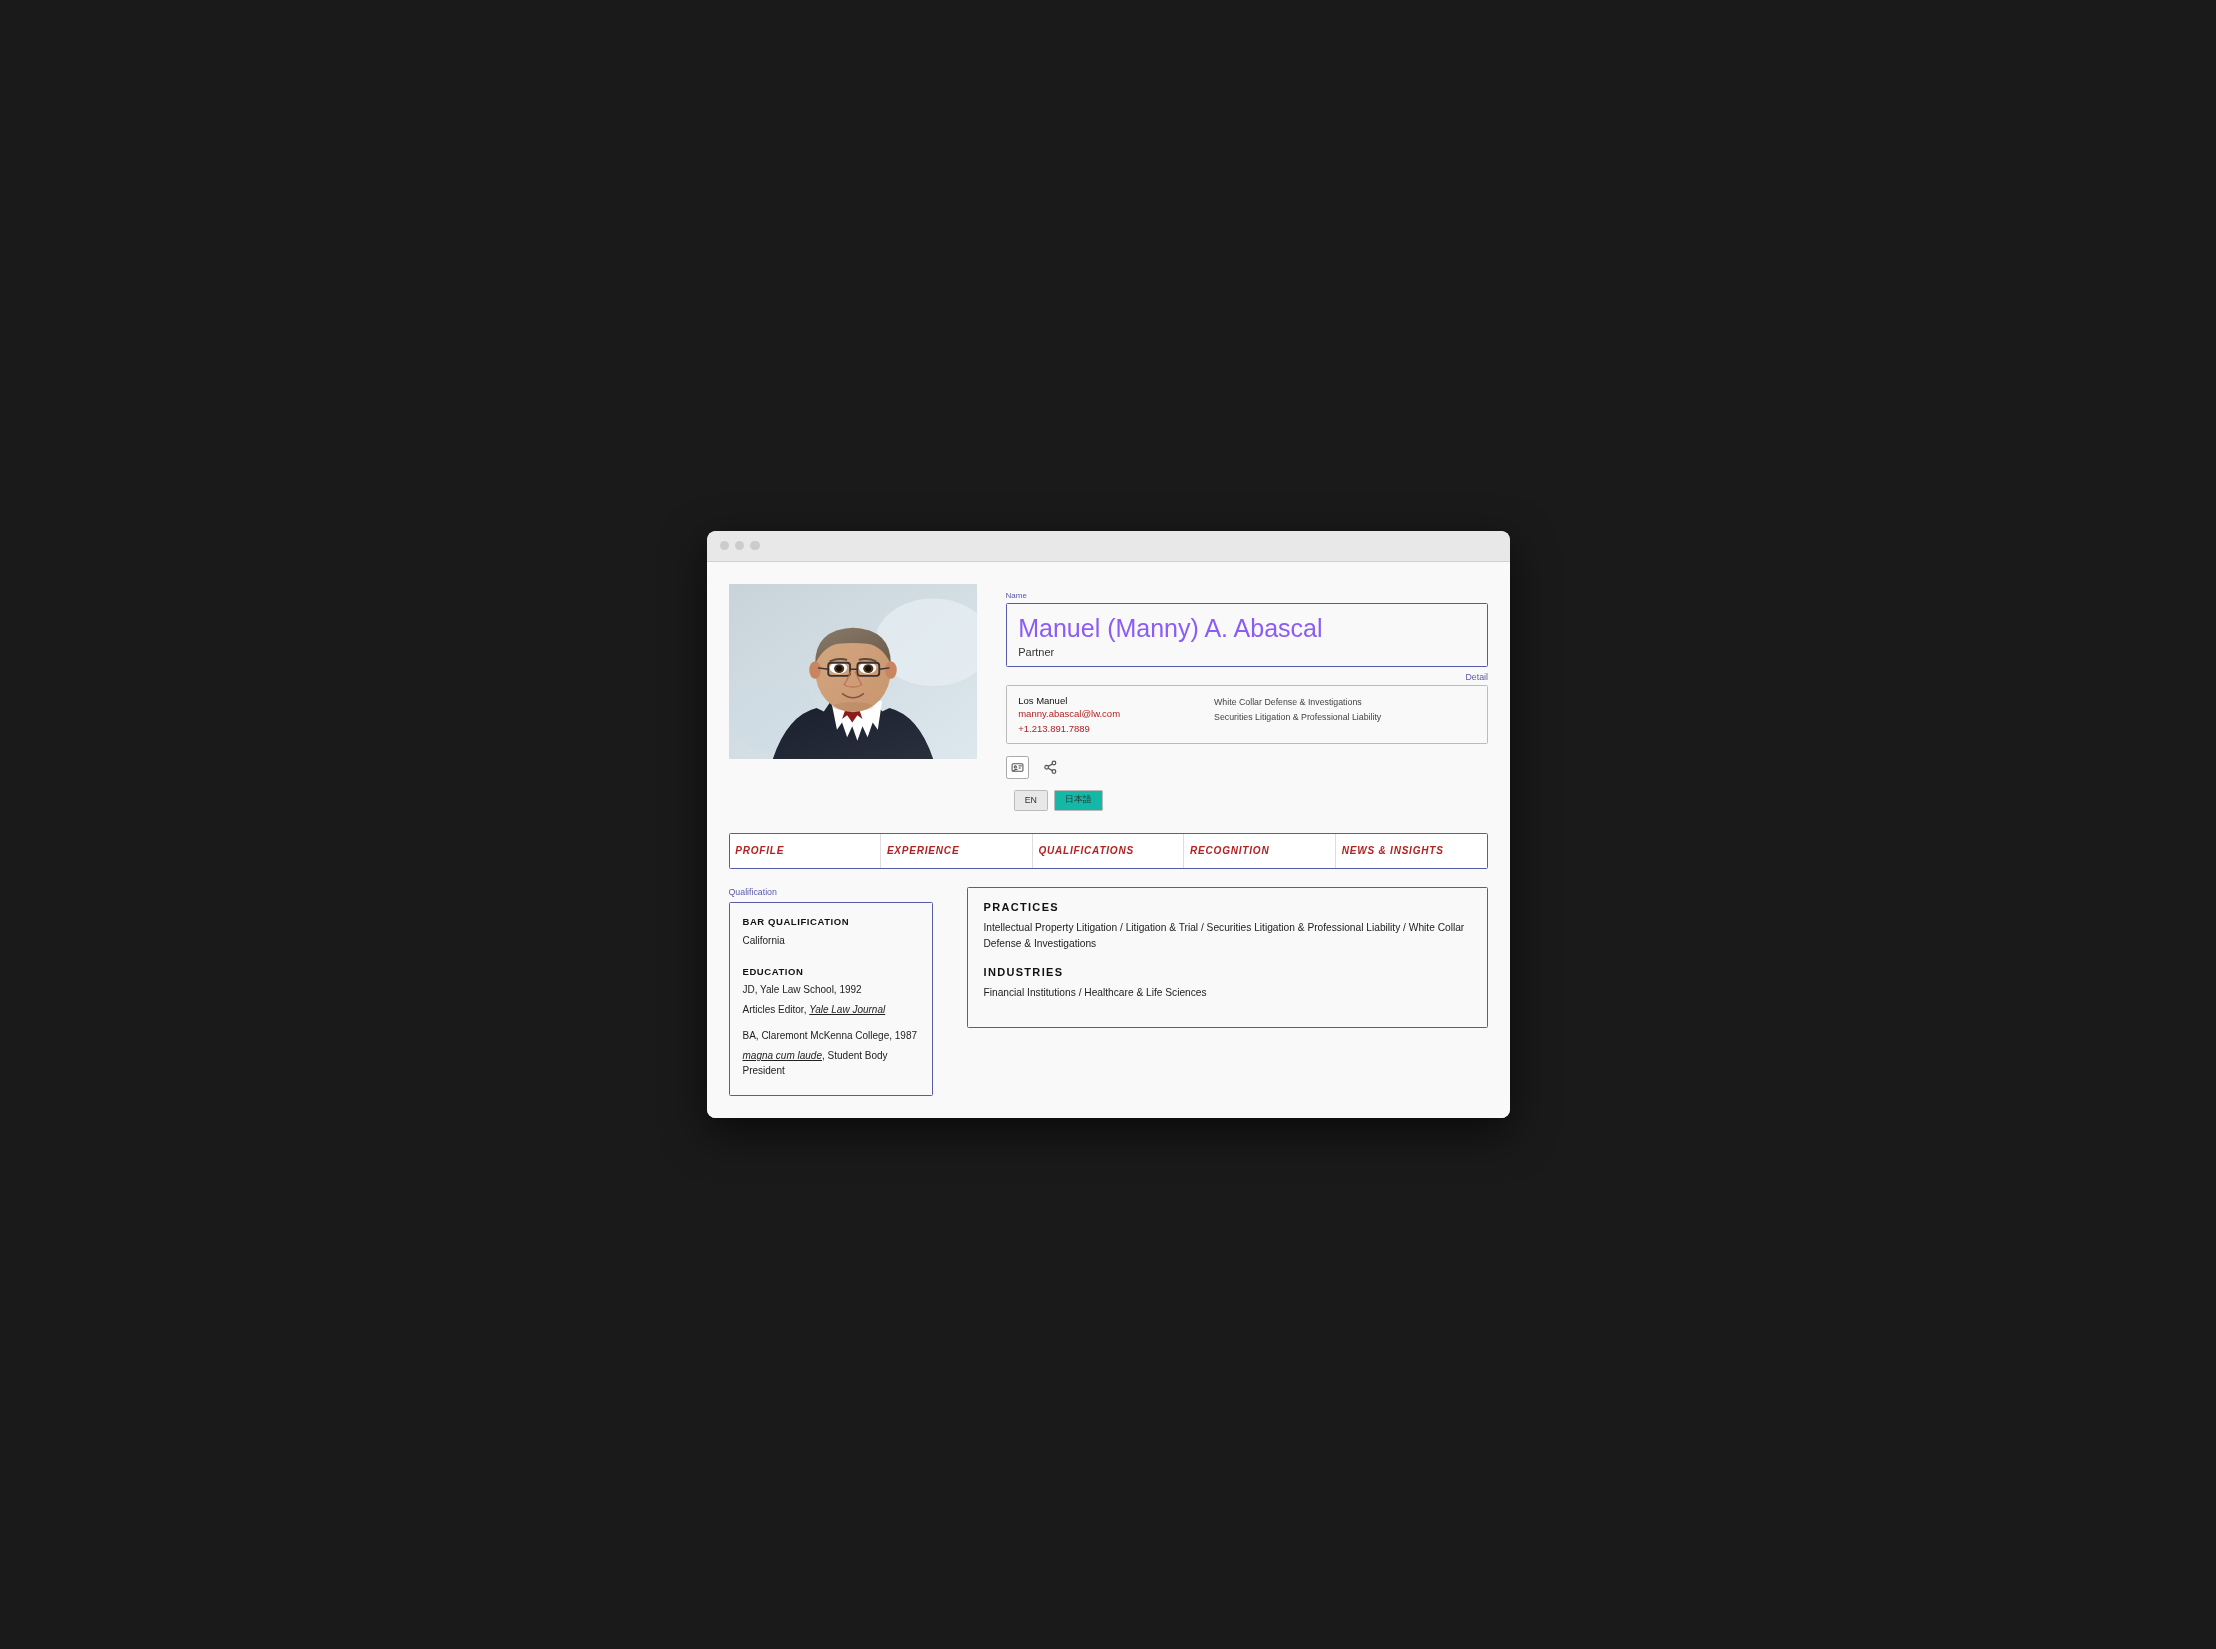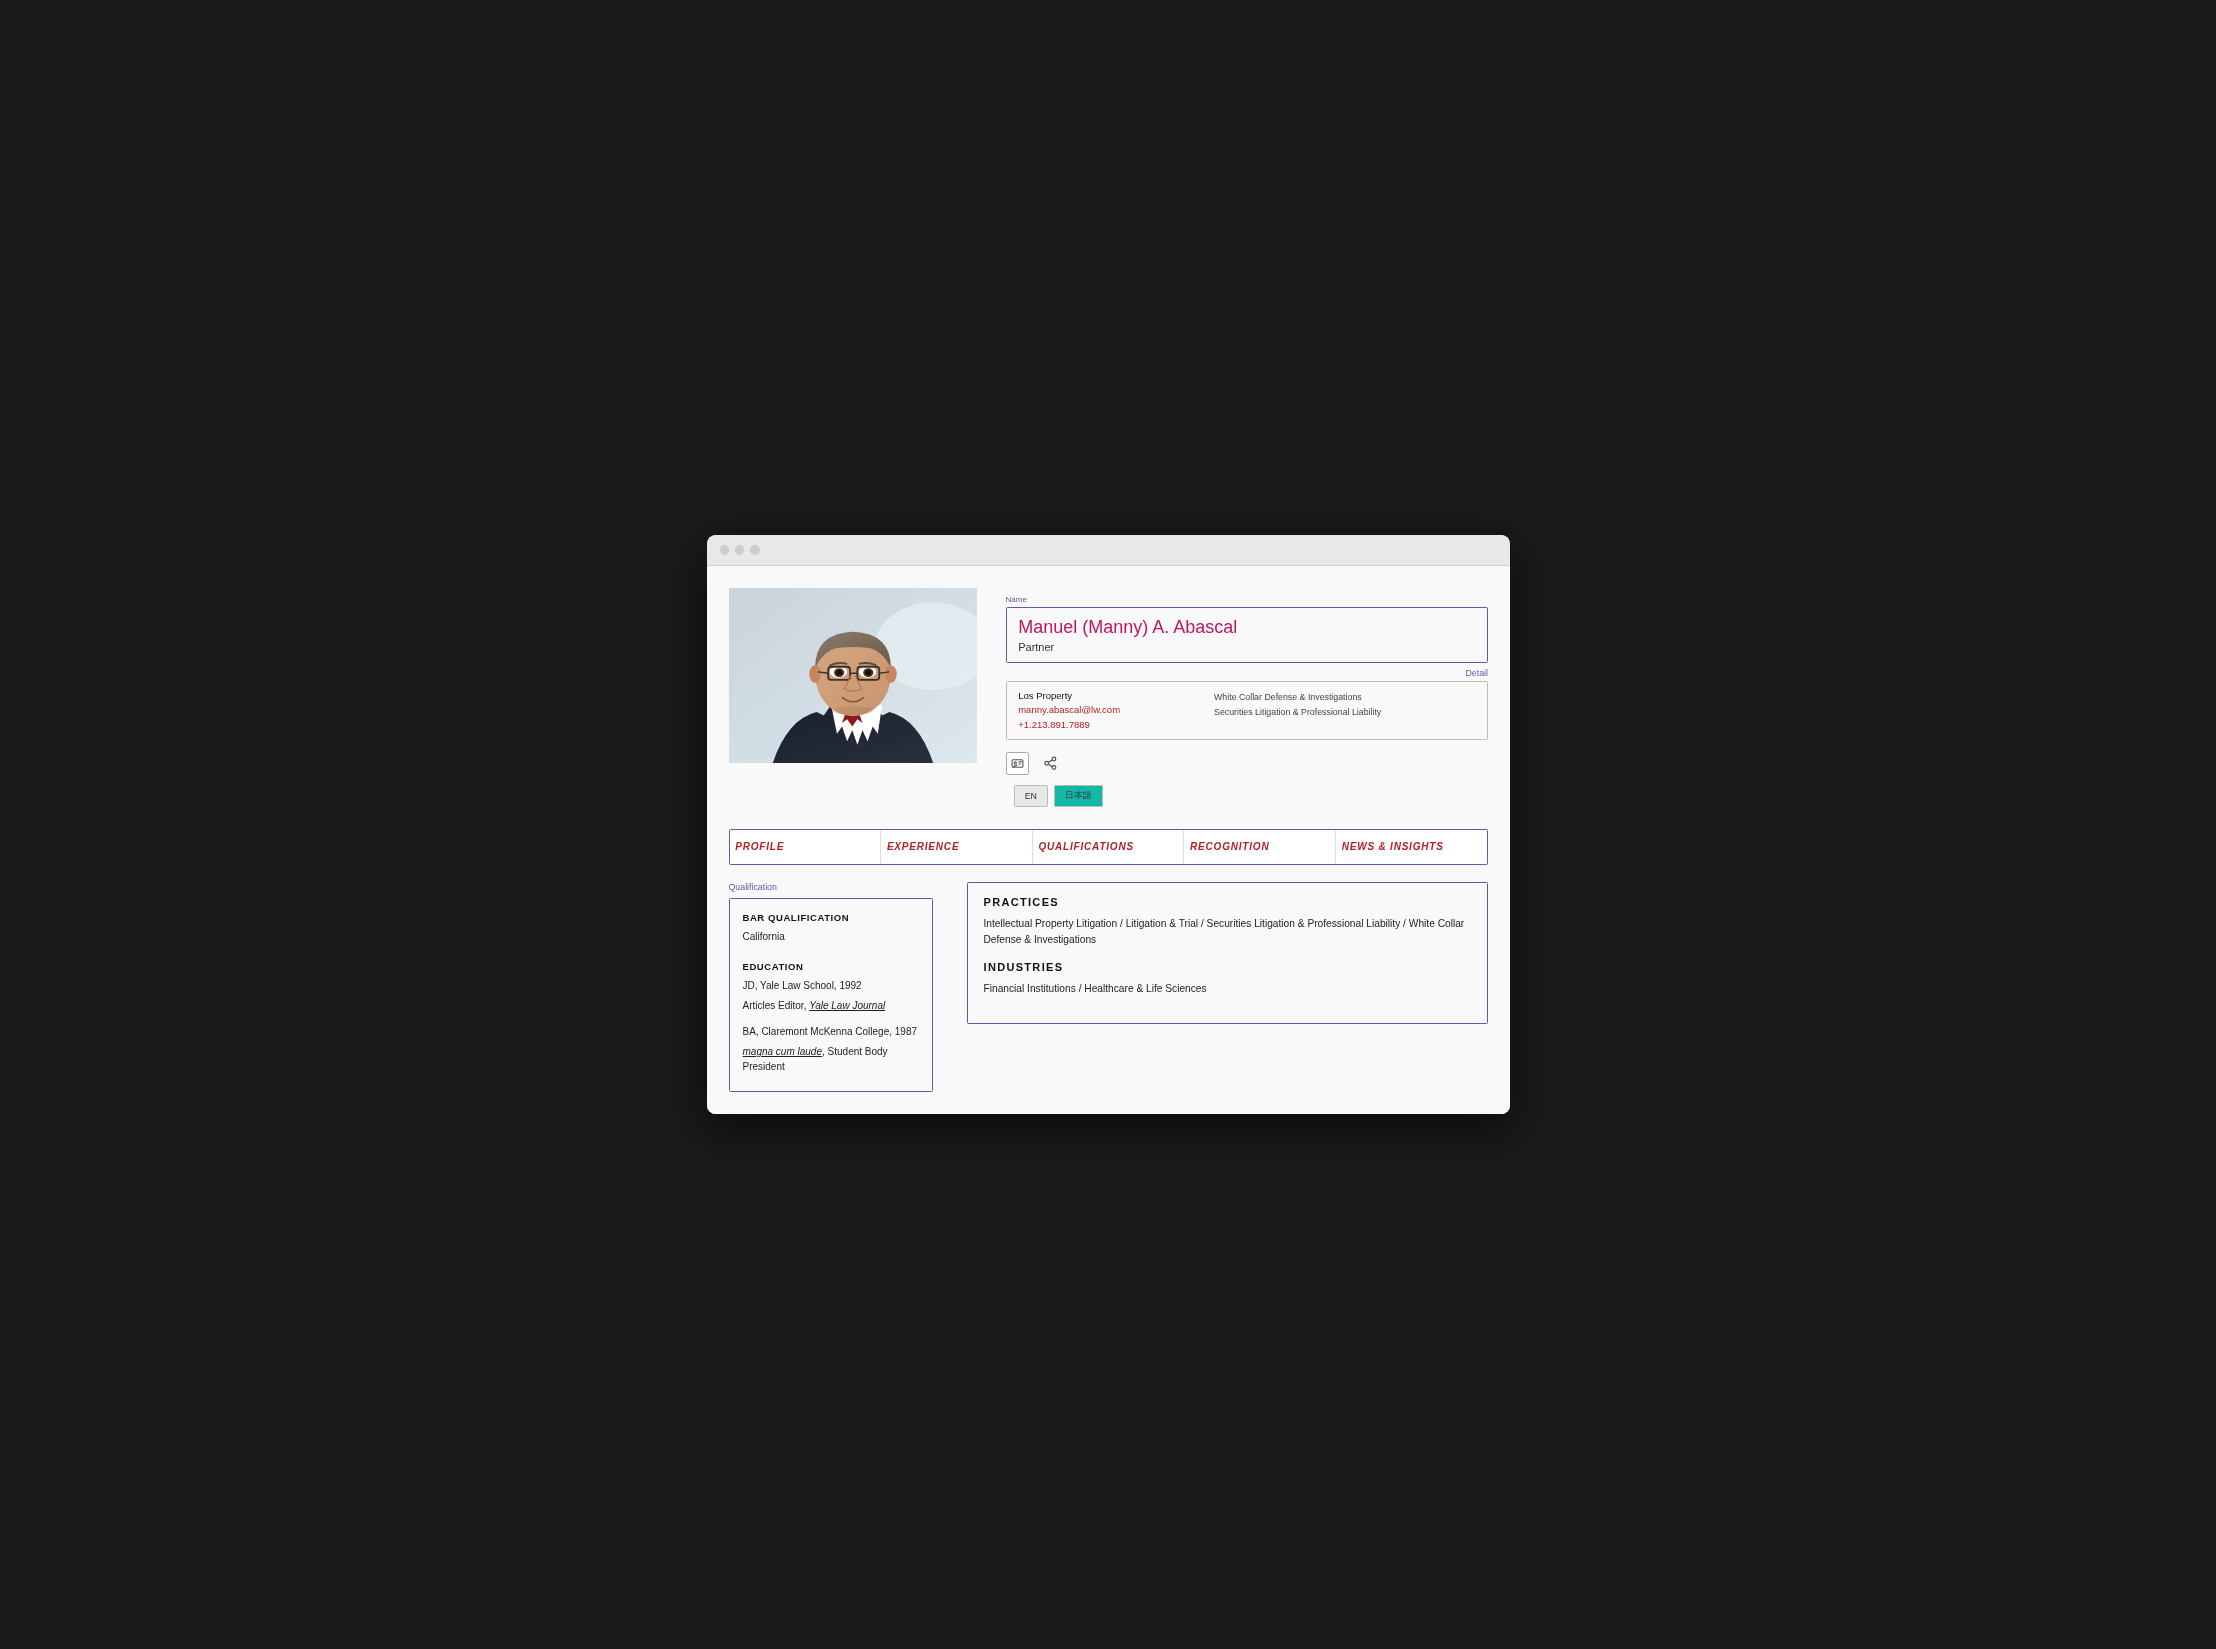--- a/index.html
+++ b/index.html
@@ -83,23 +83,23 @@
 
     .name-box {
       border: 1.5px solid #5a5aaa;
       border-radius: 1.5px;
       padding: 8.8px 11.7px;
       margin-bottom: 5.8px;
       position: relative;
     }
 
     .name-text {
-      font-size: 18px;
+      font-size: 25px;
       font-weight: 500;
-      color: #be185d;
+      color: #8b5cf6;
       line-height: 1.2;
     }
 
     .title-text {
       font-size: 11px;
       color: #333;
       margin-top: 2.9px;
     }
 
     .detail-link {
@@ -383,21 +383,21 @@
         <div class="field-label">Name</div>
 
         <div class="name-box">
           <div class="name-text">Manuel (Manny) A. Abascal</div>
           <div class="title-text">Partner</div>
           <a class="detail-link" href="#">Detail</a>
         </div>
 
         <div class="contact-box">
           <div class="contact-left">
-            <div class="contact-location">Los Property</div>
+            <div class="contact-location">Los Manuel</div>
             <div class="contact-email">manny.abascal@lw.com</div>
             <div class="contact-phone">+1.213.891.7889</div>
           </div>
           <div class="contact-right">
             <div class="contact-practice">White Collar Defense &amp; Investigations</div>
             <div class="contact-practice">Securities Litigation &amp; Professional Liability</div>
           </div>
         </div>
 
         <div class="action-icons">

